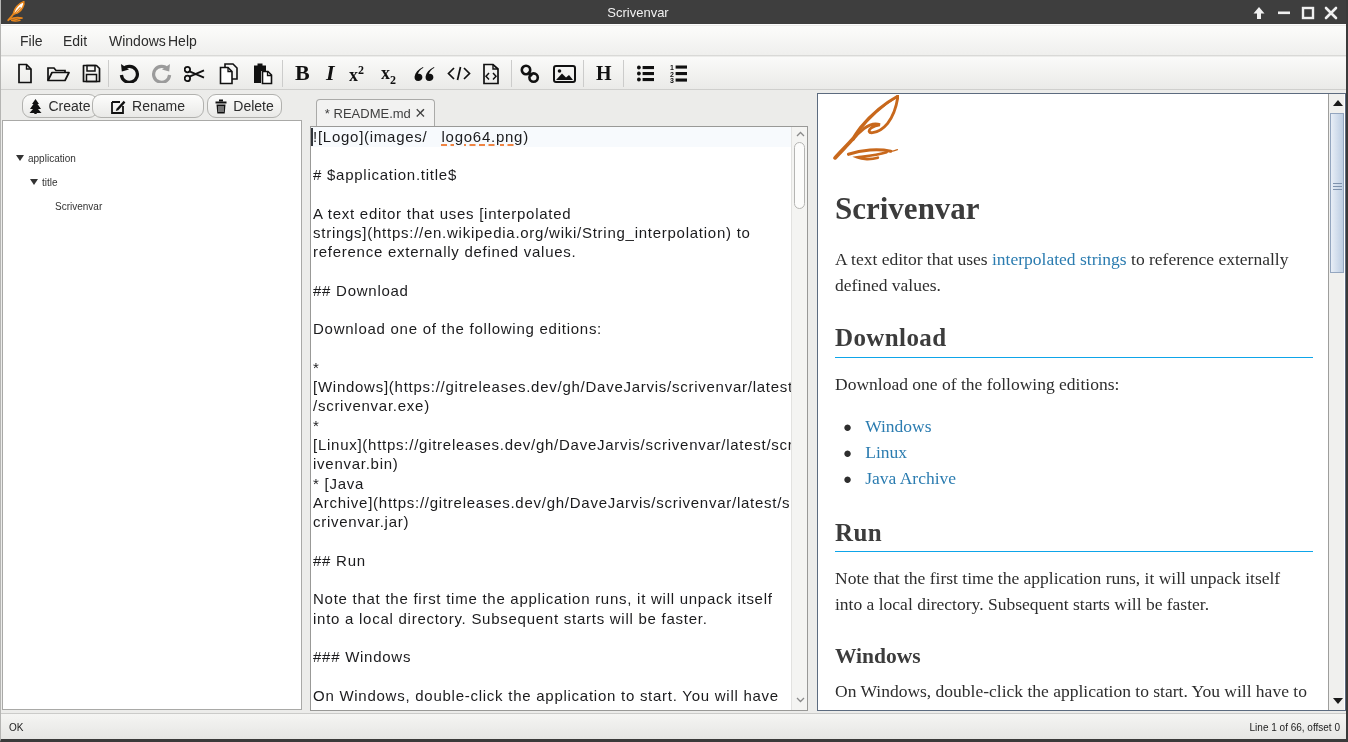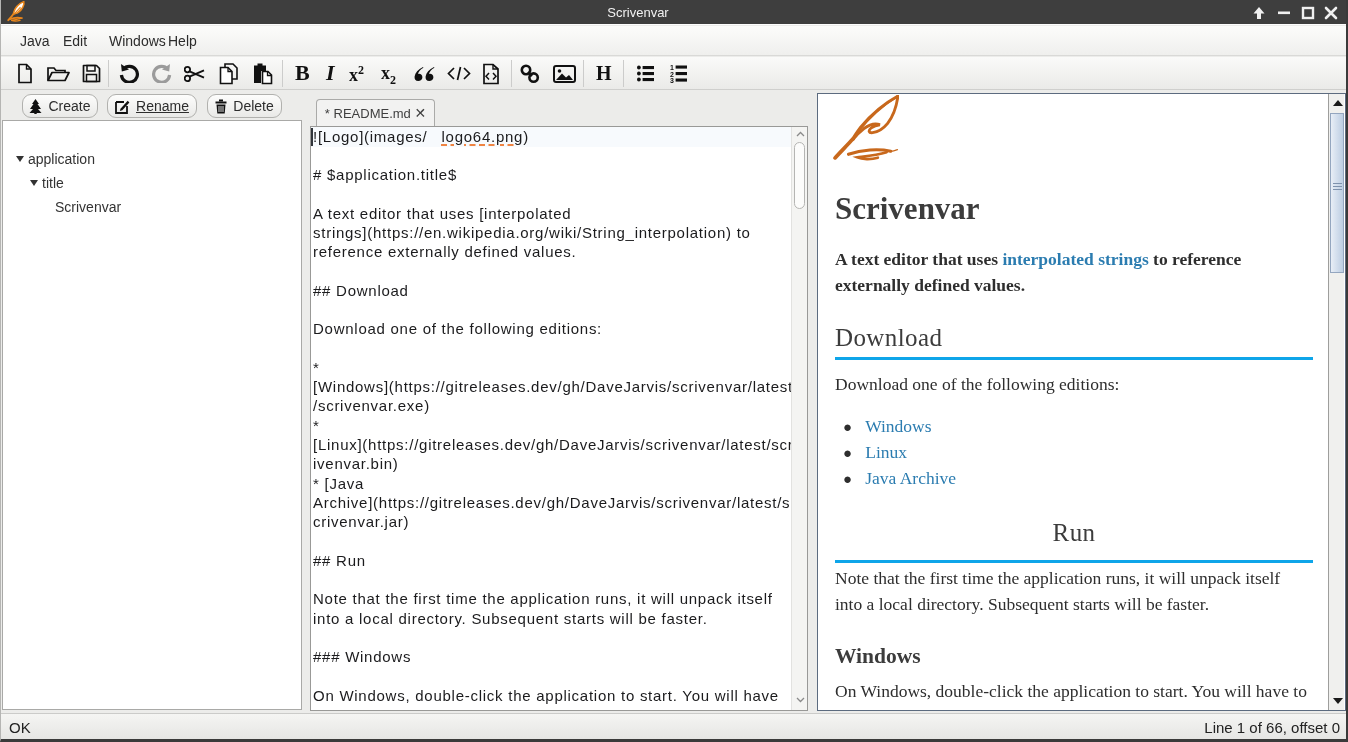--- a/index.html
+++ b/index.html
@@ -16,44 +16,44 @@
 #menubar span { position:absolute; top:0; height:30px; line-height:30px; font-size:14px; color:#2c2c2c; }
 
 
 #toolbar { position:absolute; left:1px; top:57px; width:1346px; height:33px; background:linear-gradient(#fafaf9,#eaeae8); border-bottom:1px solid #cfcfcd; }
 .tbsep { position:absolute; top:3px; height:27px; width:1px; background:#cccccb; }
 
 
 .btn { position:absolute; height:24px; border:1px solid #b1b1ae; border-radius:9px; background:linear-gradient(#fdfdfc,#e9e9e7); font-size:14px; color:#2d2d2d; display:flex; align-items:center; justify-content:center; gap:6px; }
 #leftbox { position:absolute; left:2px; top:120px; width:300px; height:590px; border:1px solid #a9a9a7; background:#fff; }
 #cfghdr { position:absolute; left:0; top:0; width:298px; height:24px; background:linear-gradient(#f7f7f6,#e7e7e5); border-bottom:1px solid #c3c3c1; font-size:14px; color:#3c3c3c; line-height:24px; padding-left:9px; }
-.treerow { position:absolute; font-size:14px; color:#333; height:24px; line-height:24px; }
+.treerow { position:absolute; font-size:10px; color:#333; height:24px; line-height:24px; }
 .tri { display:inline-block; width:0; height:0; border-left:4.5px solid transparent; border-right:4.5px solid transparent; border-top:6px solid #333; vertical-align:middle; margin-right:4px; position:relative; top:-1px; }
 
 
 #tab { position:absolute; left:316px; top:99px; width:119px; height:28px; background:#f2f2f1; border:1px solid #aaaaa8; border-bottom:none; border-radius:4px 4px 0 0; font-size:13px; color:#3f3f3f; text-align:center; line-height:27px; }
 #editorbox { position:absolute; left:310px; top:126px; width:498px; height:585px; border:1px solid #999997; background:#fff; }
 #edtext { position:absolute; left:2px; top:0px; width:478px; font-size:15px; line-height:19.28px; color:#1b1b1d; white-space:pre; letter-spacing:0.74px; margin-top:-0.5px; }
 #edscroll { position:absolute; right:0; top:0; width:16px; height:583px; background:#f4f4f2; border-left:1px solid #e2e2e0; }
 #edthumb { position:absolute; left:2px; top:15px; width:11px; height:67px; background:#fcfcfb; border:1px solid #b5b5b3; border-radius:6px; }
 .squig { text-decoration:underline; text-decoration-style:dashed; text-decoration-color:#ef8443; text-decoration-thickness:2px; text-underline-offset:3px;padding-left:14px; }
 
 
 #preview { position:absolute; left:817px; top:93px; width:529px; height:618px; border:1px solid #5c6b7f; background:#fff; overflow:hidden; }
 #prevcontent { position:absolute; left:17px; top:0; width:480px; font-family:"Liberation Serif", serif; color:#2e2e2e; }
 #prevcontent h1 { font-size:31px; color:#3c3c3c; font-weight:bold; }
-#prevcontent h2 { font-size:25px; color:#3c3c3c; font-weight:normal; border-bottom:3px solid #0ea5e9; letter-spacing:0.4px; }
+#prevcontent h2 { font-size:25px; color:#3c3c3c; font-weight:bold; border-bottom:1px solid #0ea5e9; letter-spacing:0.4px; }
 #prevcontent h3 { font-size:21.5px; color:#3c3c3c; font-weight:bold; line-height:25px; }
 #prevcontent p, #prevcontent li { font-size:17.5px; line-height:26px; }
 #prevcontent a { color:#2b7cb0; text-decoration:none; }
 #prevscroll { position:absolute; right:1px; top:0; width:16px; height:616px; background:#f0f0ee; border-left:1px solid #9e9e9c; }
 #prevthumb { position:absolute; left:1px; top:19px; width:14px; height:160px; background:linear-gradient(90deg,#e8eef6,#bccde2); border:1px solid #94a6bf; }
 
 
-#statusbar { position:absolute; left:1px; top:713px; width:1346px; height:27px; background:linear-gradient(#f5f5f3,#e5e5e3); border-top:1px solid #cbcbc9; font-size:15px; color:#222; }
+#statusbar { position:absolute; left:1px; top:713px; width:1346px; height:27px; background:linear-gradient(#f5f5f3,#e5e5e3); border-top:1px solid #cbcbc9; font-size:10px; color:#222; }
 
 #winborder { position:absolute; left:0; top:0; width:1348px; height:742px; border-left:1px solid #b5b5b3; border-right:2px solid #3a3a3a; border-bottom:3px solid #3a3a3a; pointer-events:none; }
 </style>
 </head>
 <body>
 
 <div id="titlebar">
   <svg class="abs" style="left:7px;top:1px" width="18" height="21" viewBox="0 0 18 21">
     <path d="M16.8,0.6 C11.5,2.8 8,6.8 6.6,11.6 C6.3,12.6 6.8,13.2 7.8,12.9 C12.3,11.7 15.6,8 16.9,3.2 Z" fill="#fff" stroke="#e8861c" stroke-width="1.5"></path>
     <path d="M8.2,11.8 L13.5,6.2 M9.8,12.4 L14.6,7.2" stroke="#e8861c" stroke-width="1.1"></path>
@@ -70,21 +70,21 @@
     </svg>
   <svg class="abs" style="left:1301px;top:6px" width="14" height="14" viewBox="0 0 14 14">
       <rect x="2" y="2" width="10" height="10" fill="none" stroke="#f0f0f0" stroke-width="2.4"></rect>
     </svg>
   <svg class="abs" style="left:1324px;top:6px" width="14" height="14" viewBox="0 0 14 14">
       <path d="M2,2 L12,12 M12,2 L2,12" stroke="#f0f0f0" stroke-width="2.6" stroke-linecap="round"></path>
     </svg>
 </div>
 
 <div id="menubar">
-  <span style="left:19px">Java</span>
+  <span style="left:19px">File</span>
   <span style="left:62px">Edit</span>
   <span style="left:108px">Windows</span>
   <span style="left:167px">Help</span>
 </div>
 
 <div id="toolbar">
 
   <svg class="abs" style="left:16px;top:6px" width="16" height="21" viewBox="0 0 16 21">
     <path d="M2,1.5 h7.5 L14,6 v13.5 H2 Z" fill="none" stroke="#111" stroke-width="1.7"></path>
     <path d="M9.5,1.5 V6 H14" fill="none" stroke="#111" stroke-width="1.4"></path>
@@ -186,21 +186,21 @@
     <rect x="5.6" y="14.5" width="11.4" height="3.1" fill="#111"></rect>
   </svg>
 </div>
 
 <div class="btn" style="left:22px; top:94px; width:76px;">
   <svg width="13" height="15" viewBox="0 0 13 15">
       <path d="M6.5,0 L10,5 H8.5 L12,10 H9 L12.5,14 H0.5 L4,10 H1 L4.5,5 H3 Z" fill="#111"></path>
       <rect x="5.3" y="11" width="2.4" height="4" fill="#111"></rect>
     </svg>
   Create</div>
-<div class="btn" style="left:107px; top:94px; width:90px;text-decoration:underline;">
+<div class="btn" style="left:92px; top:94px; width:112px;">
   <svg width="15" height="15" viewBox="0 0 15 15">
       <path d="M1,3 h8 M1,3 v11 h11 v-7" fill="none" stroke="#111" stroke-width="1.8"></path>
       <path d="M5.5,9.8 L12.7,1.8 L14.4,3.4 L7.3,11.3 L4.8,12 Z" fill="#111"></path>
     </svg>
   Rename</div>
 <div class="btn" style="left:207px; top:94px; width:75px;">
   <svg width="12" height="15" viewBox="0 0 12 15">
       <path d="M0.5,2.5 h11 v2 h-11 Z" fill="#111"></path>
       <rect x="4" y="0.5" width="4" height="2" fill="#111"></rect>
       <path d="M1.5,5.5 h9 l-0.8,9 h-7.4 Z" fill="#111"></path>
@@ -267,29 +267,29 @@
         <path d="M63,1 C50,8 37,19 27,31 C24,35 21.5,38.5 19.5,42" stroke-width="2.8"></path>
         <path d="M63,1 C61.5,12 58.5,20.5 53,27.5 C49.5,31.8 43.5,35.8 38.5,36.5 C34.5,37 34,34.5 37,32 C39.5,30 42.5,29 45.5,28.8 C41,27.2 35,28.8 30,32.5 C25.5,36 22,39.5 19.5,43" stroke-width="2.8"></path>
         <path d="M19.5,42.5 C13,49.5 7,55.5 2,61" stroke-width="3.6"></path>
         <path d="M24.5,35.5 C34,24 46.5,11.5 61,2.5" stroke-width="1.6"></path>
         <path d="M15,57.5 C28,53 44,52 56,54.5" stroke-width="3"></path>
         <path d="M55,54.8 C58,54.5 60.5,53.8 62.5,53" stroke-width="1.2"></path>
         <path d="M52,55.5 C42,58.5 31,59.5 23.5,60.5 C28,62.5 37,62.8 43.5,60.8" stroke-width="2.6"></path>
       </g>
     </svg>
     <h1 style="position:absolute; top:97px; left:0; line-height:36px;">Scrivenvar</h1>
-    <p style="position:absolute; top:152px; left:0; width:462px;font-weight:bold;">A text editor that uses <a>interpolated strings</a> to reference externally defined values.</p>
+    <p style="position:absolute; top:152px; left:0; width:462px;">A text editor that uses <a>interpolated strings</a> to reference externally defined values.</p>
     <h2 style="position:absolute; top:230px; left:0; width:478px; padding-bottom:5px;">Download</h2>
     <p style="position:absolute; top:277px; left:0;">Download one of the following editions:</p>
     <div style="position:absolute; top:320px; left:8px; font-size:17.5px;">
       <div style="height:26px;line-height:25px;"><span style="font-size:15px">●</span>&nbsp;&nbsp;&nbsp;<a style="color:#2b7cb0">Windows</a></div>
       <div style="height:26px;line-height:25px;"><span style="font-size:15px">●</span>&nbsp;&nbsp;&nbsp;<a style="color:#2b7cb0">Linux</a></div>
       <div style="height:26px;line-height:25px;"><span style="font-size:15px">●</span>&nbsp;&nbsp;&nbsp;<a style="color:#2b7cb0">Java Archive</a></div>
     </div>
-    <h2 style="position:absolute; top:425px; left:0; width:478px; padding-bottom:13px;text-align:center;">Run</h2>
+    <h2 style="position:absolute; top:425px; left:0; width:478px; padding-bottom:4px;">Run</h2>
     <p style="position:absolute; top:471px; left:0; width:470px;">Note that the first time the application runs, it will unpack itself into a local directory. Subsequent starts will be faster.</p>
     <h3 style="position:absolute; top:550px; left:0;">Windows</h3>
     <p style="position:absolute; top:584px; left:0; width:478px;">On Windows, double-click the application to start. You will have to extract the application</p>
   </div>
   <div id="prevscroll">
     <div style="position:absolute; left:4px; top:6px; width:0;height:0; border-left:5px solid transparent;border-right:5px solid transparent;border-bottom:6px solid #1a1a1a;"></div>
     <div id="prevthumb">
       <div style="position:absolute;left:2px;top:69px;width:9px;border-top:1px solid #7e92ad;"></div>
       <div style="position:absolute;left:2px;top:72px;width:9px;border-top:1px solid #7e92ad;"></div>
       <div style="position:absolute;left:2px;top:75px;width:9px;border-top:1px solid #7e92ad;"></div>

